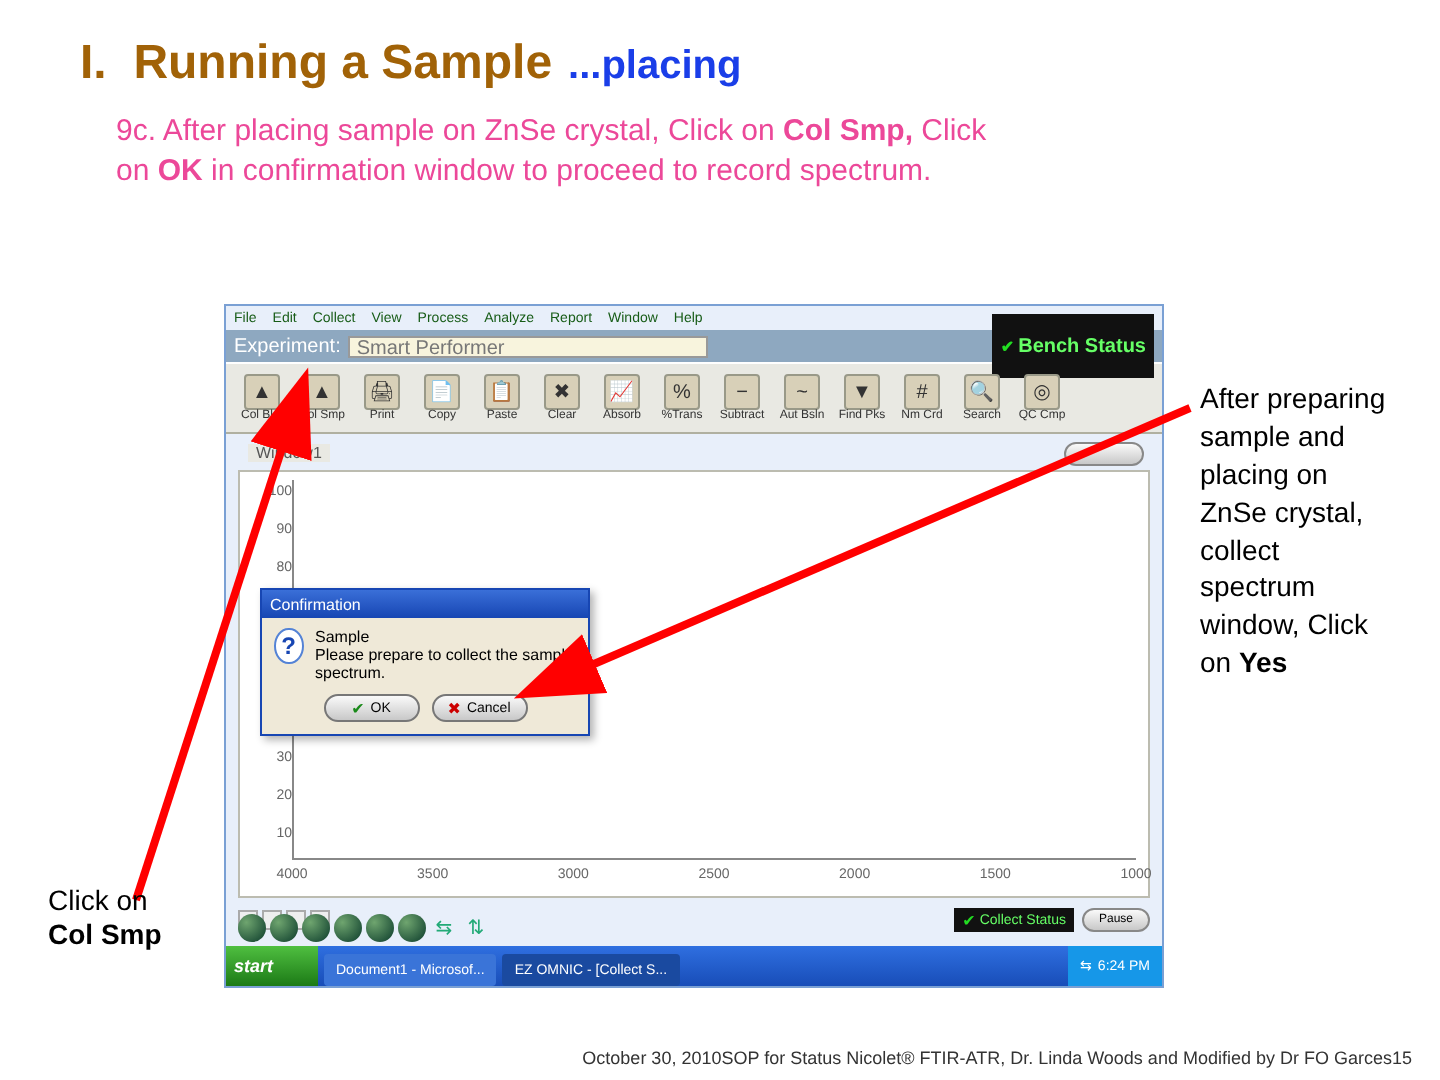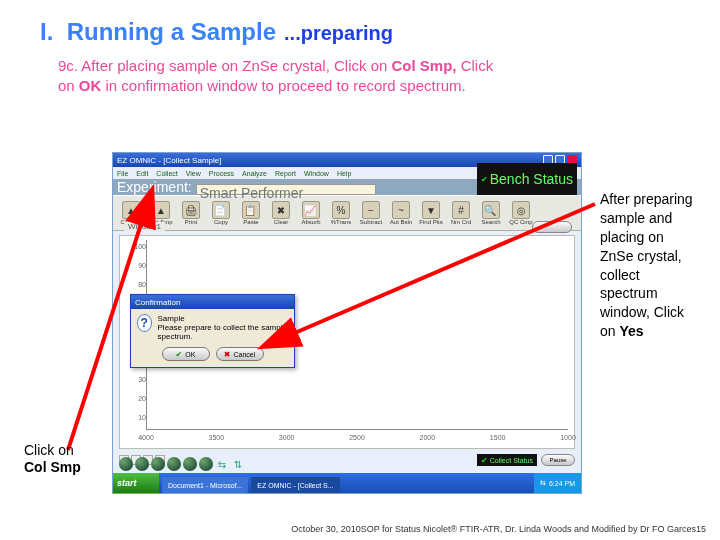--- a/index.html
+++ b/index.html
@@ -1,34 +1,34 @@
 <!DOCTYPE html>
 <html><head>
 <meta charset="utf-8">
 <style>
   * { box-sizing: border-box; margin: 0; padding: 0; }
   body { width: 720px; height: 540px; background: #fff; font-family: "Comic Sans MS", cursive, sans-serif; position: relative; overflow: hidden; }
   .slide { width: 720px; height: 540px; position: relative; padding: 18px 40px 0 40px; }
   .title-row { display: flex; align-items: baseline; gap: 8px; }
-  .title-main { color: #3b82f6; font-weight: bold; font-size: 24px; }
+  .title-main { color: #a16207; font-weight: bold; font-size: 24px; }
   .title-cont { color: #1a3ee8; font-weight: bold; font-size: 20px; }
   .body-text { margin: 10px 10px 0 18px; font-size: 15px; line-height: 1.35; color: #ec4899; }
   .body-text b { font-weight: bold; }
   .shot-wrap { position: absolute; left: 112px; top: 152px; width: 470px; height: 342px; }
   .shot { width: 100%; height: 100%; border: 1px solid #7aa0d4; background: linear-gradient(#e8effa,#e8effa); font-family: Tahoma, Arial, sans-serif; font-size: 8px; position: relative; }
   .win-title { height: 14px; background: linear-gradient(#3a6fd8,#1746b3); color: #fff; display: flex; align-items: center; justify-content: space-between; padding: 0 4px; font-size: 8px; }
   .win-ctrl { display:flex; gap:2px; }
   .win-ctrl span { width:10px; height:10px; background:#d14; border-radius:1px; display:inline-block; }
   .win-ctrl span.min { background:#3a6fd8; border:1px solid #fff; }
   .win-ctrl span.max { background:#3a6fd8; border:1px solid #fff; }
   .menubar { height: 12px; background:#e8effa; color:#2a4; padding:0 4px; display:flex; gap:8px; align-items:center; color:#1a5; font-size:7px; }
   .menubar span{ color:#175c17;}
-  .exp-bar { height:16px; background:#8ea8c0; display:flex; align-items:flex-end; padding:0 4px; gap:4px; color:#fff; font-size:14px; }
+  .exp-bar { height:16px; background:#8ea8c0; display:flex; align-items:center; padding:0 4px; gap:4px; color:#fff; font-size:10px; }
   .exp-bar .field { background:#f8f4dd; color:#777; flex:0 0 180px; height:11px; border:1px solid #999; padding:0 3px; }
-  .exp-bar .bench { margin-left:auto; background:#111; color:#6f6; padding:16px 4px; height:12px; display:flex; align-items:center; gap:2px;}
+  .exp-bar .bench { margin-left:auto; background:#111; color:#6f6; padding:16px 4px; height:12px; display:flex; align-items:center; gap:2px;font-weight:bold;}
   .exp-bar .bench::before{content:"✔"; color:#2d2; font-size:8px;}
   .toolbar { height: 36px; background:#e9e9e3; border-top:1px solid #fff; border-bottom:1px solid #b0b0a0; display:flex; align-items:center; gap:2px; padding:2px 4px; }
   .tbtn { width:28px; display:flex; flex-direction:column; align-items:center; font-size:6px; color:#333; }
   .tbtn .ico { width:18px; height:18px; background:#d8d0b8; border:1px solid #998; border-radius:2px; display:flex; align-items:center; justify-content:center; font-size:10px;}
   .plot-area { position:absolute; left:6px; right:6px; top:82px; bottom:44px; background:#fff; border:1px solid #bcbcb0; }
   .plot-title { position:absolute; left:4px; top:-14px; font-size:8px; color:#555; background:#e9e9e3; padding:0 4px; }
   .yaxis { position:absolute; left:4px; top:4px; bottom:18px; width:22px; }
   .ylab { position:absolute; right:0; font-size:7px; color:#666; transform:translateY(-50%); }
   .xaxis { position:absolute; left:26px; right:6px; bottom:2px; height:12px; }
   .xlab { position:absolute; font-size:7px; color:#666; transform:translateX(-50%); }
@@ -57,37 +57,29 @@
   .annot-right { position:absolute; right:22px; top:190px; width:98px; font-size:14px; line-height:1.35;}
   .footer { position:absolute; left:0; right:0; bottom:6px; display:flex; justify-content:flex-end; font-family:Arial,sans-serif; font-size:9px; color:#333; padding:0 14px;}
   svg.arrows { position:absolute; left:0; top:0; pointer-events:none; }
 </style>
 </head>
 <body>
 
 <div class="slide">
   <div class="title-row">
     <span class="title-main"><span>I.</span>&nbsp;&nbsp;<span>Running a Sample</span></span>
-    <span class="title-cont"><span>...</span><span>preparing</span></span>
+    <span class="title-cont"><span>...</span><span>placing</span></span>
   </div>
   <p class="body-text">
     <span>9c. After placing sample on ZnSe crystal, Click on </span><b>Col Smp,</b><span>   Click</span><br>
     <span>on </span><b>OK</b><span> in confirmation window to proceed to record spectrum.</span>
   </p>
 
   <div class="shot-wrap">
     <div class="shot">
-      <div class="win-title">
-        <span>EZ OMNIC - [Collect Sample]</span>
-        <span class="win-ctrl">
-            <span class="min"></span>
-            <span class="max"></span>
-            <span></span>
-          </span>
-      </div>
       <div class="menubar" id="menubar">
           <span>File</span>
           <span>Edit</span>
           <span>Collect</span>
           <span>View</span>
           <span>Process</span>
           <span>Analyze</span>
           <span>Report</span>
           <span>Window</span>
           <span>Help</span>

